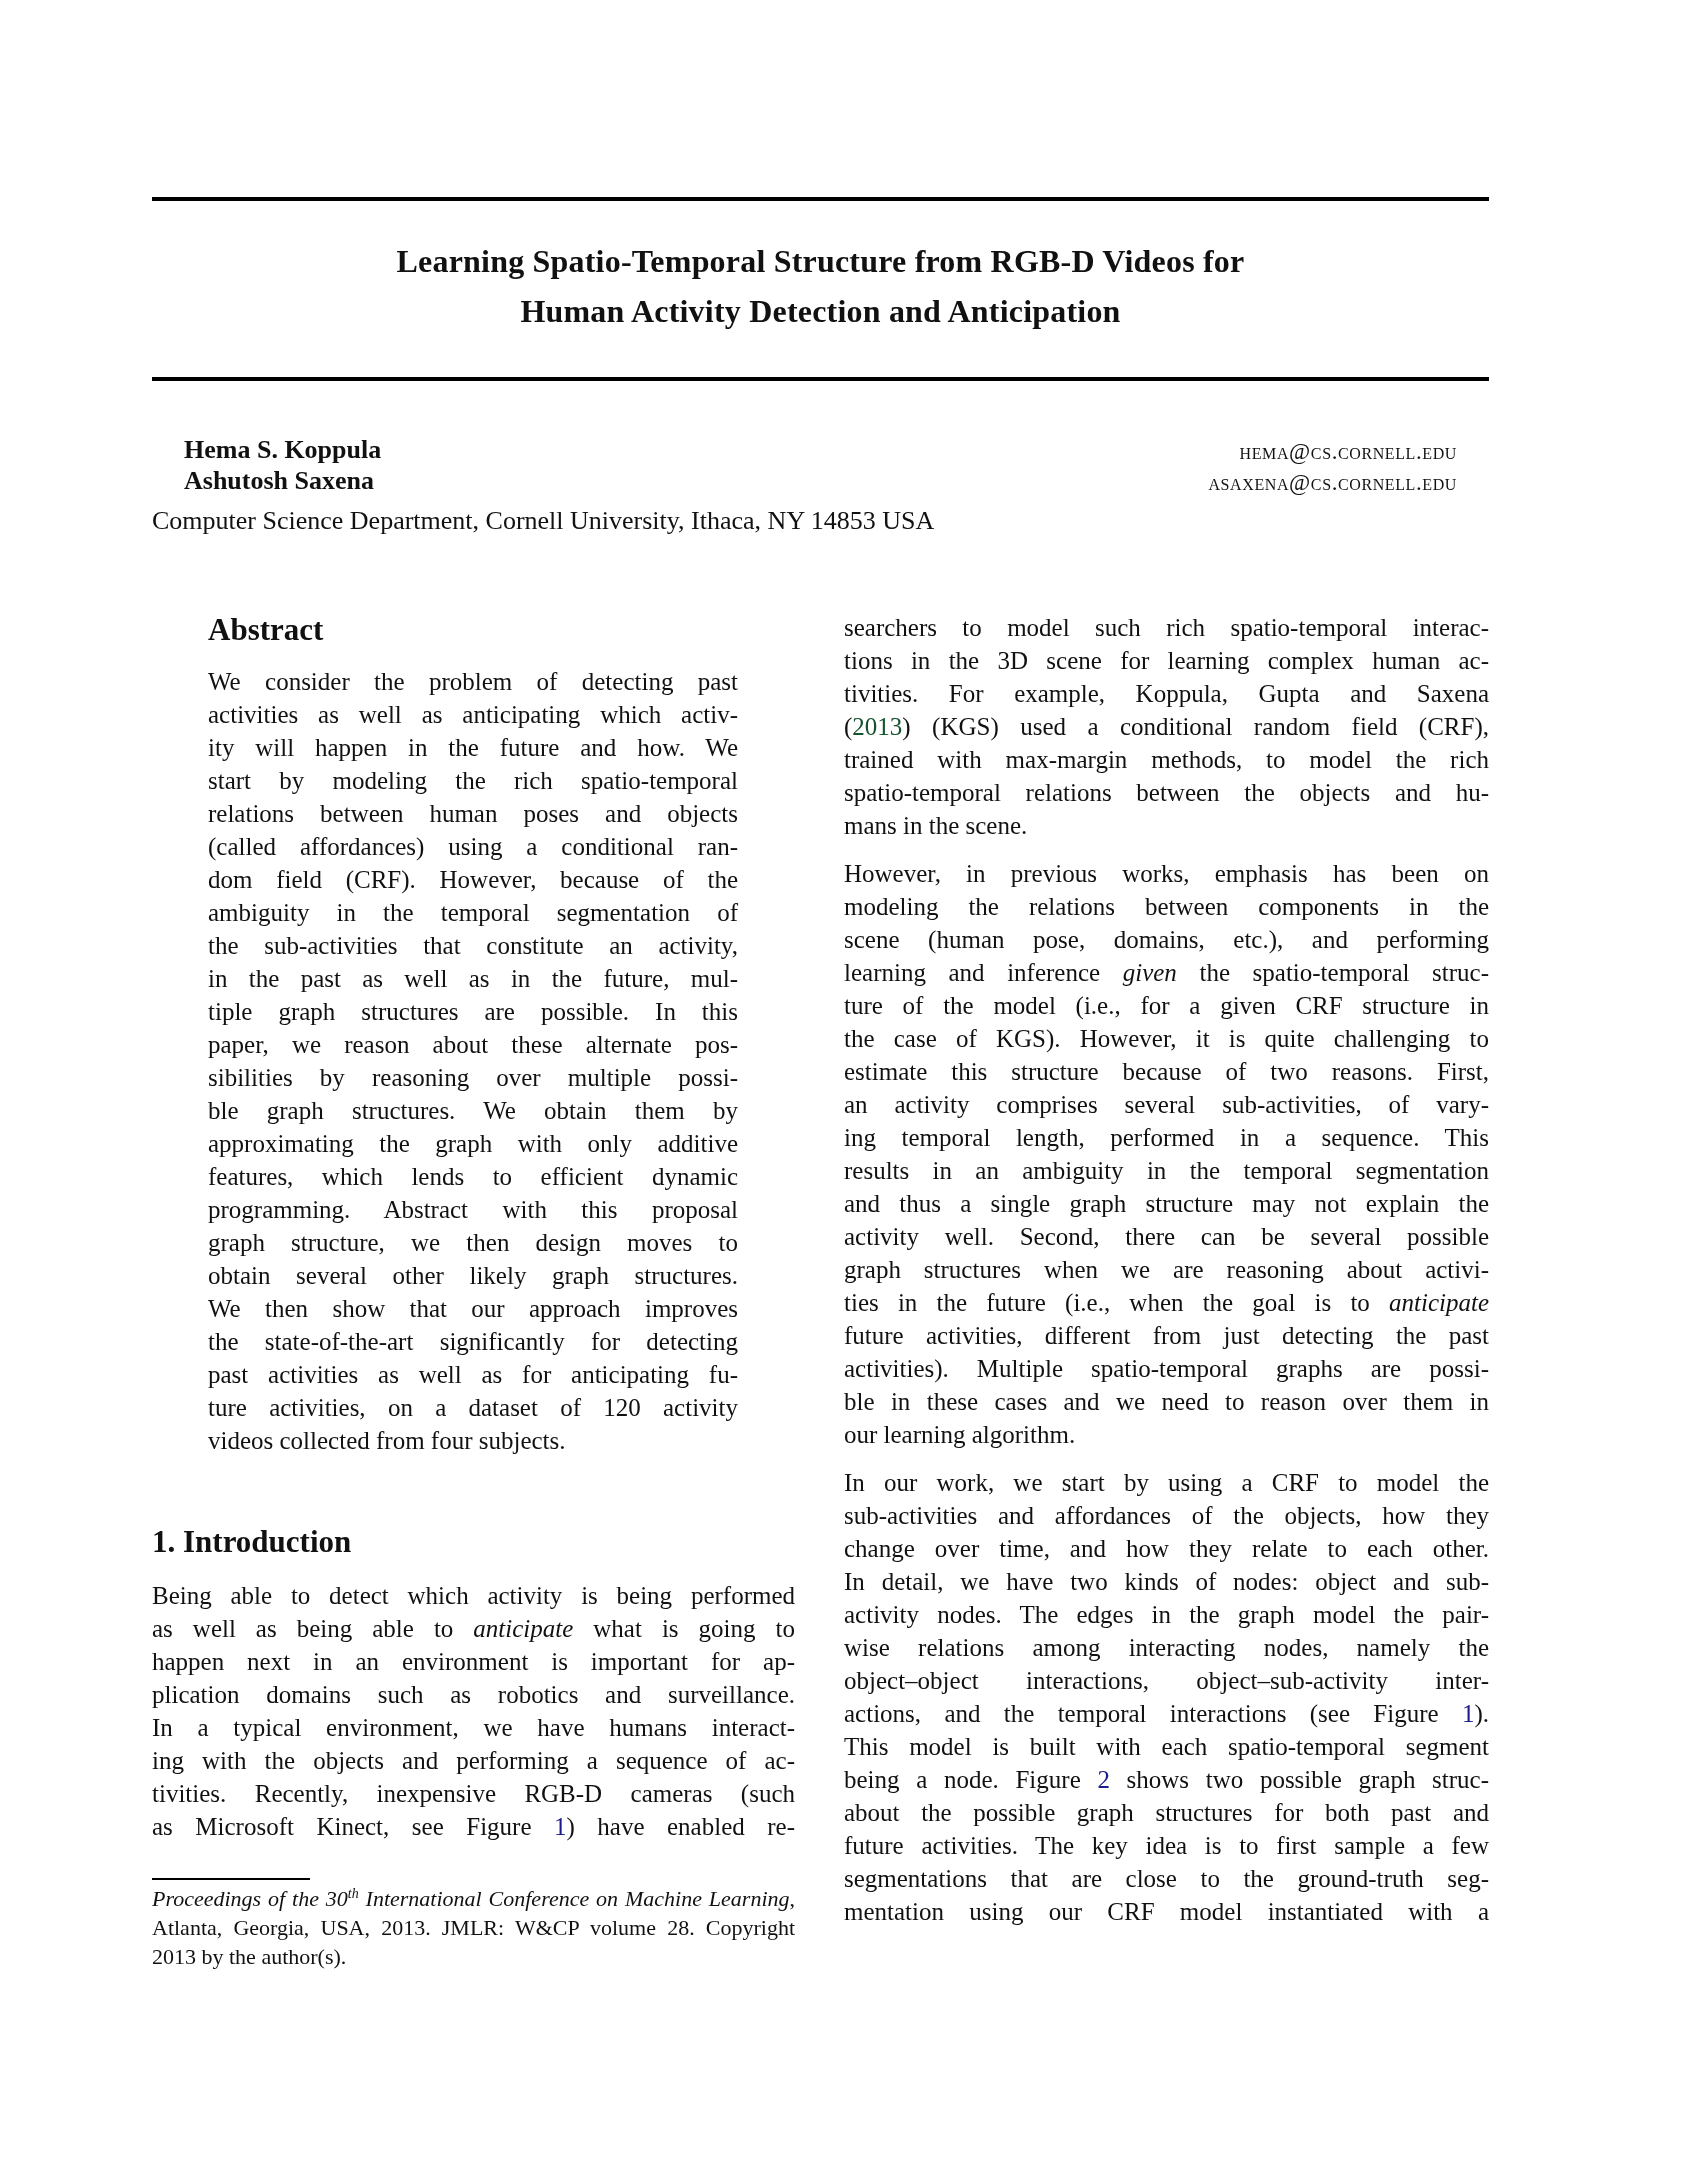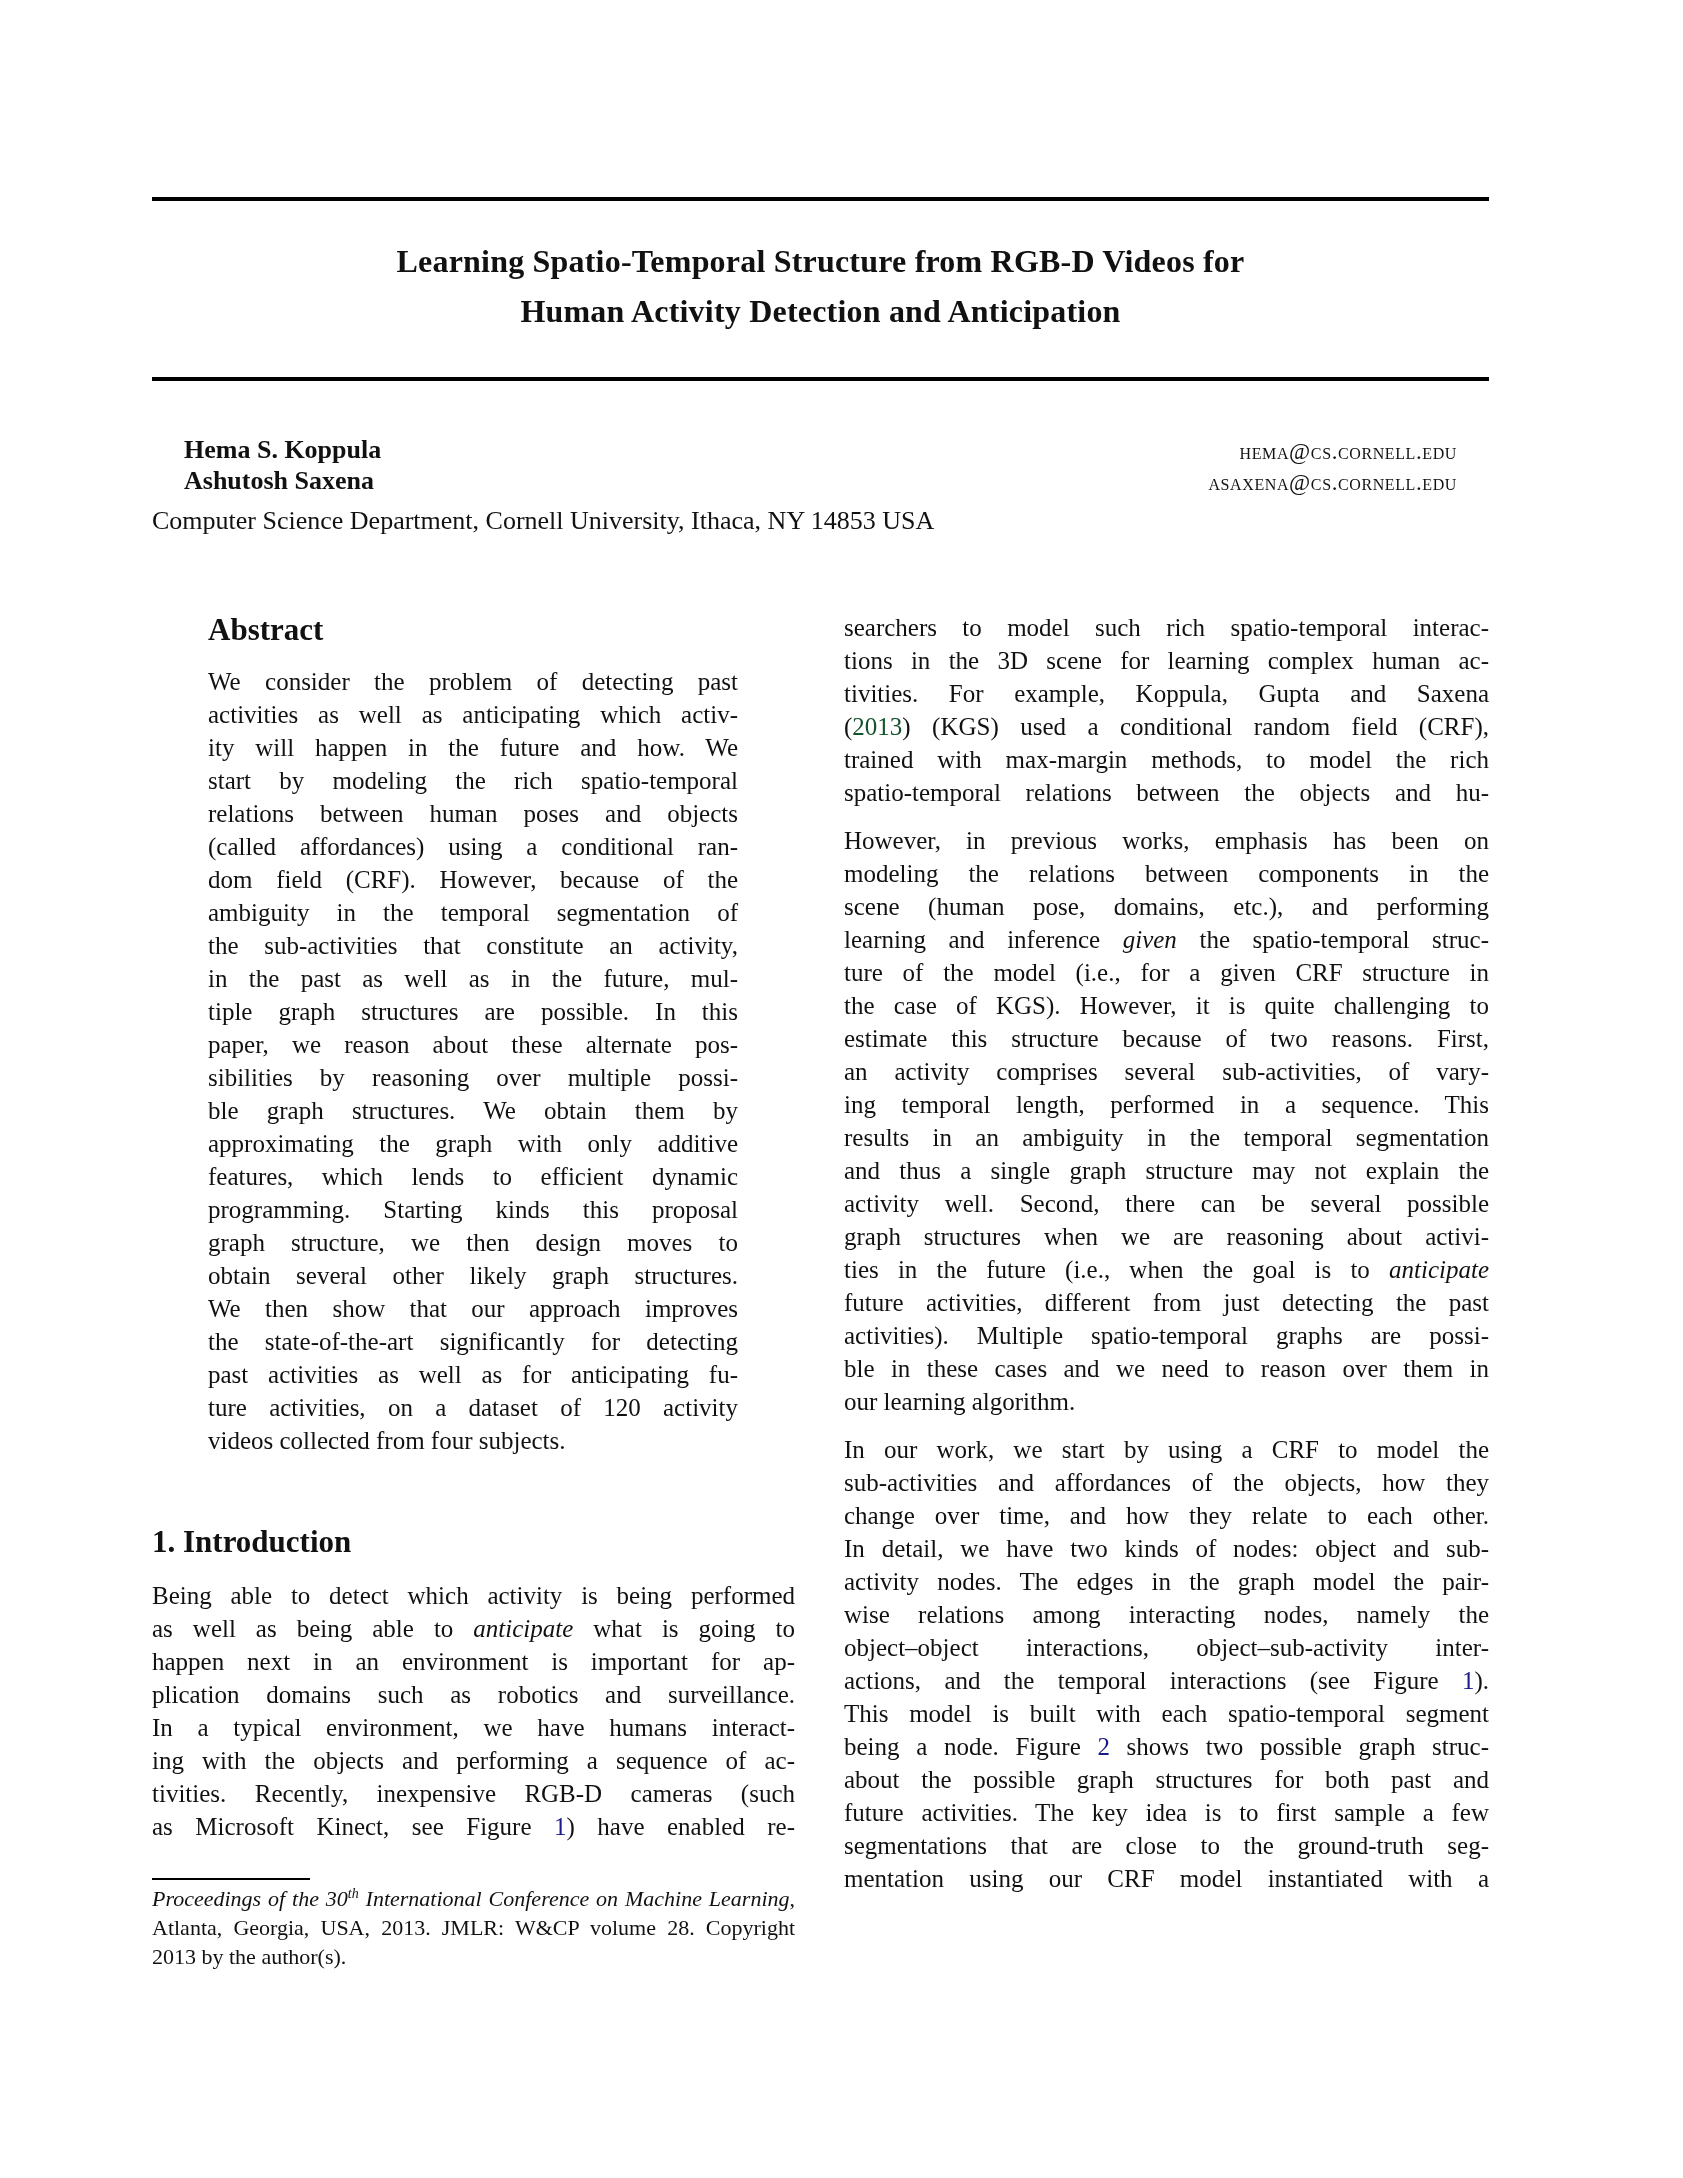--- a/index.html
+++ b/index.html
@@ -63,21 +63,21 @@
     <span class="line">dom field (CRF). However, because of the</span>
     <span class="line">ambiguity in the temporal segmentation of</span>
     <span class="line">the sub-activities that constitute an activity,</span>
     <span class="line">in the past as well as in the future, mul-</span>
     <span class="line">tiple graph structures are possible.  In this</span>
     <span class="line">paper, we reason about these alternate pos-</span>
     <span class="line">sibilities by reasoning over multiple possi-</span>
     <span class="line">ble graph structures.  We obtain them by</span>
     <span class="line">approximating the graph with only additive</span>
     <span class="line">features, which lends to efficient dynamic</span>
-    <span class="line">programming.  Starting kinds this proposal</span>
+    <span class="line">programming.  Abstract with this proposal</span>
     <span class="line">graph structure, we then design moves to</span>
     <span class="line">obtain several other likely graph structures.</span>
     <span class="line">We then show that our approach improves</span>
     <span class="line">the state-of-the-art significantly for detecting</span>
     <span class="line">past activities as well as for anticipating fu-</span>
     <span class="line">ture activities, on a dataset of 120 activity</span>
     <span class="line last">videos collected from four subjects.</span>
   </div>
 
 <div id="intro-heading">1. Introduction</div>
@@ -98,20 +98,21 @@
 </div>
 
 <div class="col" id="right-col">
     <p>
       <span class="line">searchers to model such rich spatio-temporal interac-</span>
       <span class="line">tions in the 3D scene for learning complex human ac-</span>
       <span class="line">tivities.  For example, Koppula, Gupta and Saxena</span>
       <span class="line">(<span class="link" style="color: #14532d;">2013</span>) (KGS) used a conditional random field (CRF),</span>
       <span class="line">trained with max-margin methods, to model the rich</span>
       <span class="line">spatio-temporal relations between the objects and hu-</span>
+      <span class="line last">mans in the scene.</span>
     </p>
     <p>
       <span class="line">However, in previous works, emphasis has been on</span>
       <span class="line">modeling the relations between components in the</span>
       <span class="line">scene (human pose, domains, etc.), and performing</span>
       <span class="line">learning and inference <em>given</em> the spatio-temporal struc-</span>
       <span class="line">ture of the model (i.e., for a given CRF structure in</span>
       <span class="line">the case of KGS). However, it is quite challenging to</span>
       <span class="line">estimate this structure because of two reasons. First,</span>
       <span class="line">an activity comprises several sub-activities, of vary-</span>

